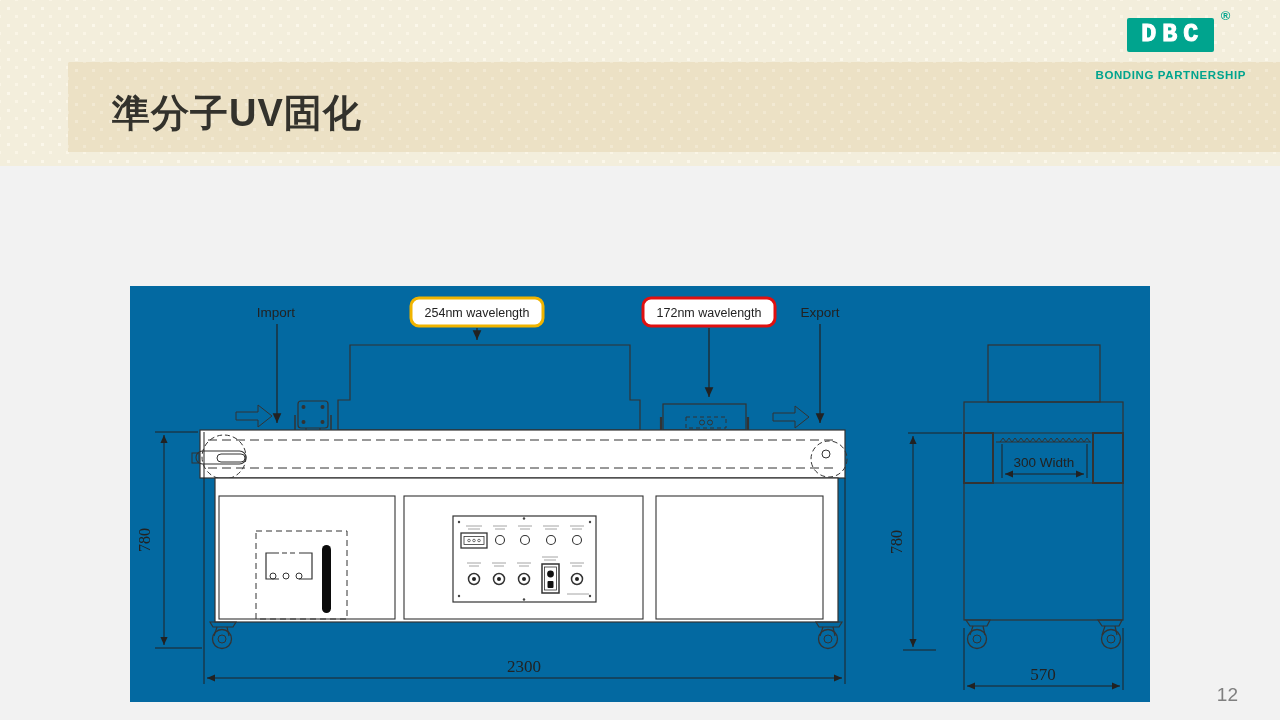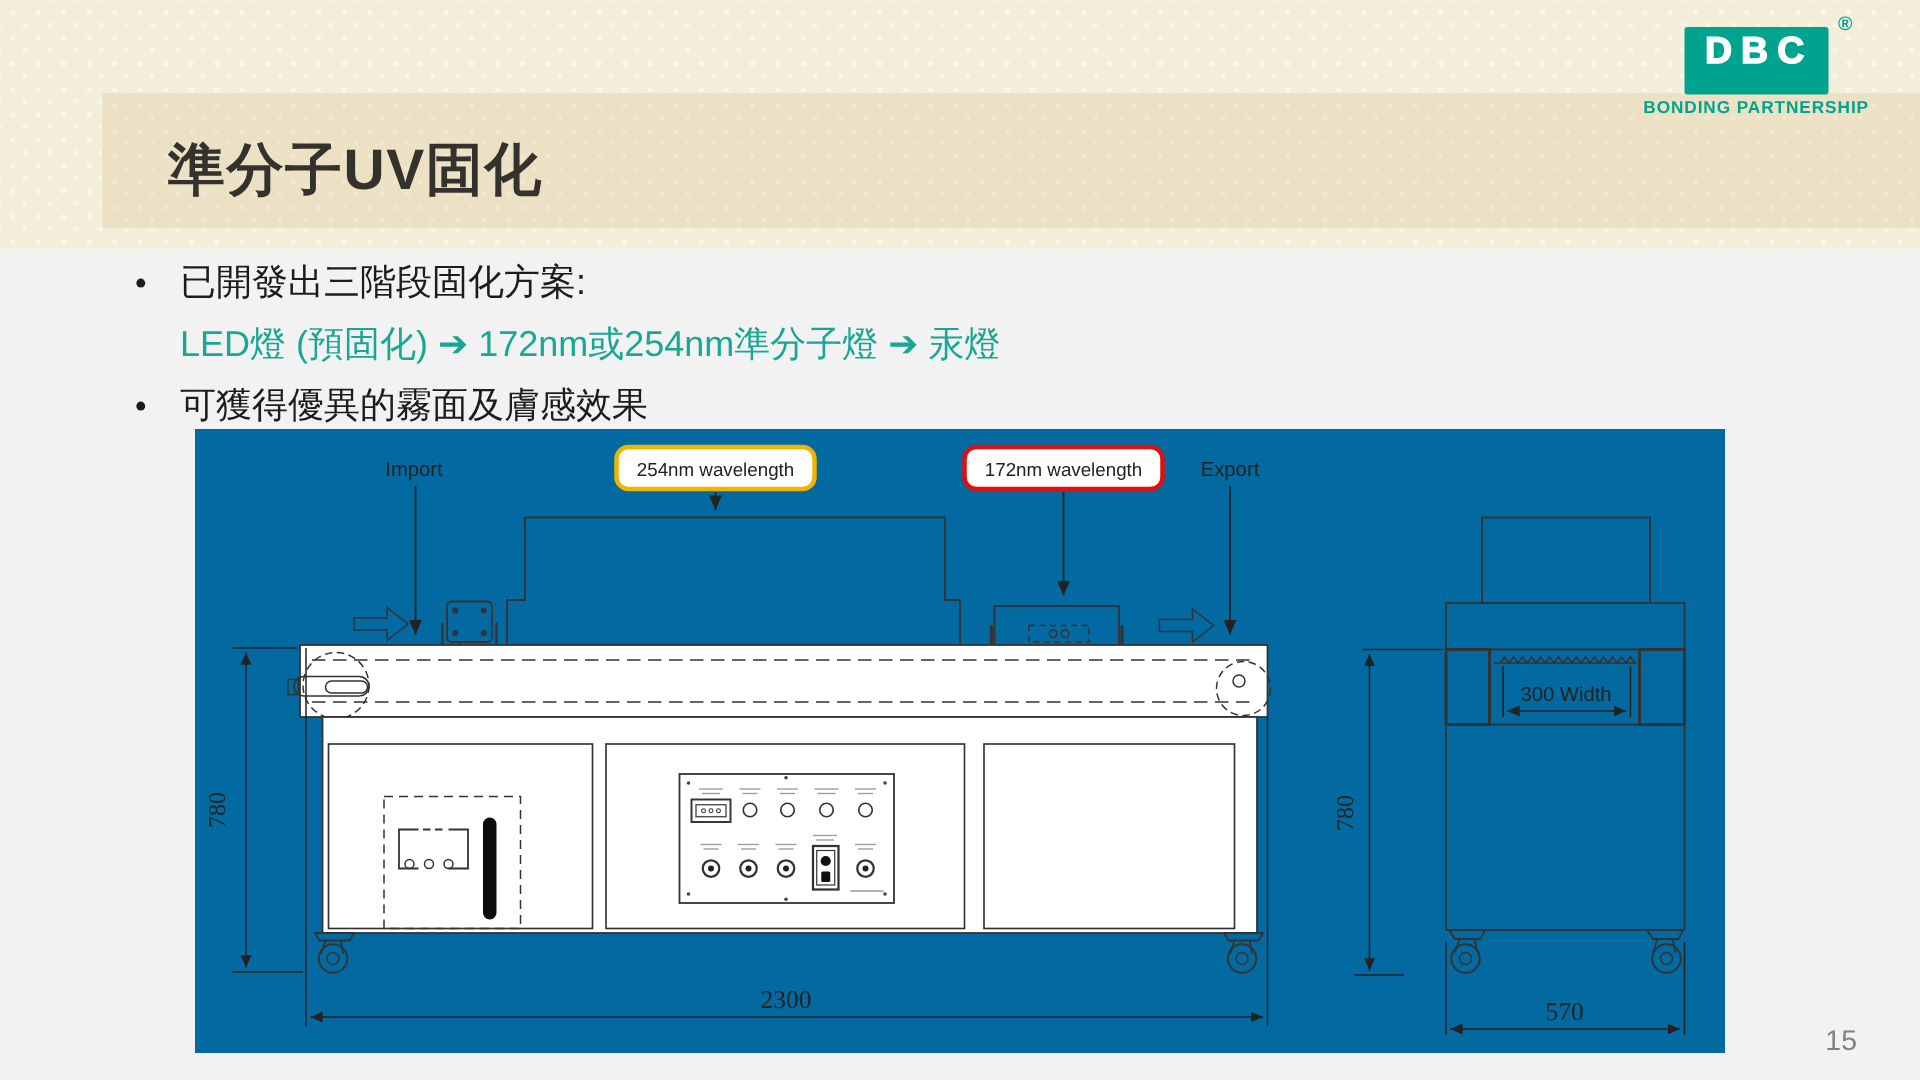--- a/index.html
+++ b/index.html
@@ -30,29 +30,29 @@
   .page-title{
     position:absolute;left:112px;top:88px;margin:0;
     font-size:38px;font-weight:bold;color:#33322c;letter-spacing:1px;
   }
   
   .logo{position:absolute;right:34px;top:18px;text-align:center;}
   .logo-row{position:relative;display:inline-block;}
   .logo-box{
     display:inline-block;background:#00a48e;color:#ffffff;
     font-weight:bold;font-size:25px;letter-spacing:6px;
-    padding:2px 10px 14px 14px;border-radius:2px;
-    font-family:Liberation Sans, sans-serif;
+    padding:2px 10px 3px 14px;border-radius:2px;
+    font-family:Liberation Mono, monospace;
     -webkit-text-stroke:1px #ffffff;
   }
   .logo-reg{
     position:absolute;right:-16px;top:-10px;color:#00a48e;font-size:13px;font-weight:bold;
   }
   .logo-tagline{
-    margin-top:3px;color:#00a48e;font-weight:bold;font-size:11.5px;letter-spacing:0.6px;
+    margin-top:17px;color:#00a48e;font-weight:bold;font-size:11.5px;letter-spacing:0.6px;
   }
   
   .bullets{position:absolute;left:90px;top:168px;width:1050px;color:#1c1c1c;}
   .bline{font-size:24px;line-height:41px;white-space:nowrap;}
   .bline .dot{display:inline-block;width:30px;font-size:22px;}
   .bline.indent{padding-left:30px;}
   .teal{color:#18a794;font-weight:500;}
   
   .diagram-panel{
     position:absolute;left:130px;top:286px;width:1020px;height:416px;background:#0369a1;
@@ -72,25 +72,20 @@
   <h1 class="page-title">準分子UV固化</h1>
 
   <div class="logo">
     <div class="logo-row">
       <span class="logo-box">DBC</span>
       <span class="logo-reg">®</span>
     </div>
     <div class="logo-tagline">BONDING PARTNERSHIP</div>
   </div>
 
-  <div class="bullets">
-    <div class="bline"><span class="dot">•</span><span>已開發出三階段固化方案:</span></div>
-    <div class="bline indent teal"><span>LED燈 (預固化) ➔ 172nm或254nm準分子燈 ➔ 汞燈</span></div>
-    <div class="bline"><span class="dot">•</span><span>可獲得優異的霧面及膚感效果</span></div>
-  </div>
 
   <div class="diagram-panel">
     <svg width="1020" height="416" viewBox="0 0 1020 416">
       <defs>
         <marker id="arr" viewBox="0 0 10 10" refX="9" refY="5" markerWidth="9" markerHeight="9" orient="auto-start-reverse">
           <path d="M0,1 L9,5 L0,9 Z" fill="#222"></path>
         </marker>
       </defs>
 
       <g>
@@ -296,14 +291,14 @@
       <g fill="#222">
         <text class="dimtxt" font-size="16" text-anchor="middle" transform="translate(20,254) rotate(-90)">780</text>
         <text class="dimtxt" x="394" y="386" font-size="17" text-anchor="middle">2300</text>
         <text x="914" y="181" font-size="13.5" text-anchor="middle">300 Width</text>
         <text class="dimtxt" font-size="16" text-anchor="middle" transform="translate(772,256) rotate(-90)">780</text>
         <text class="dimtxt" x="913" y="394" font-size="17" text-anchor="middle">570</text>
       </g>
     </svg>
   </div>
 
-  <div class="page-number">15</div>
+  <div class="page-number">12</div>
 </div>
 
 </body></html>

